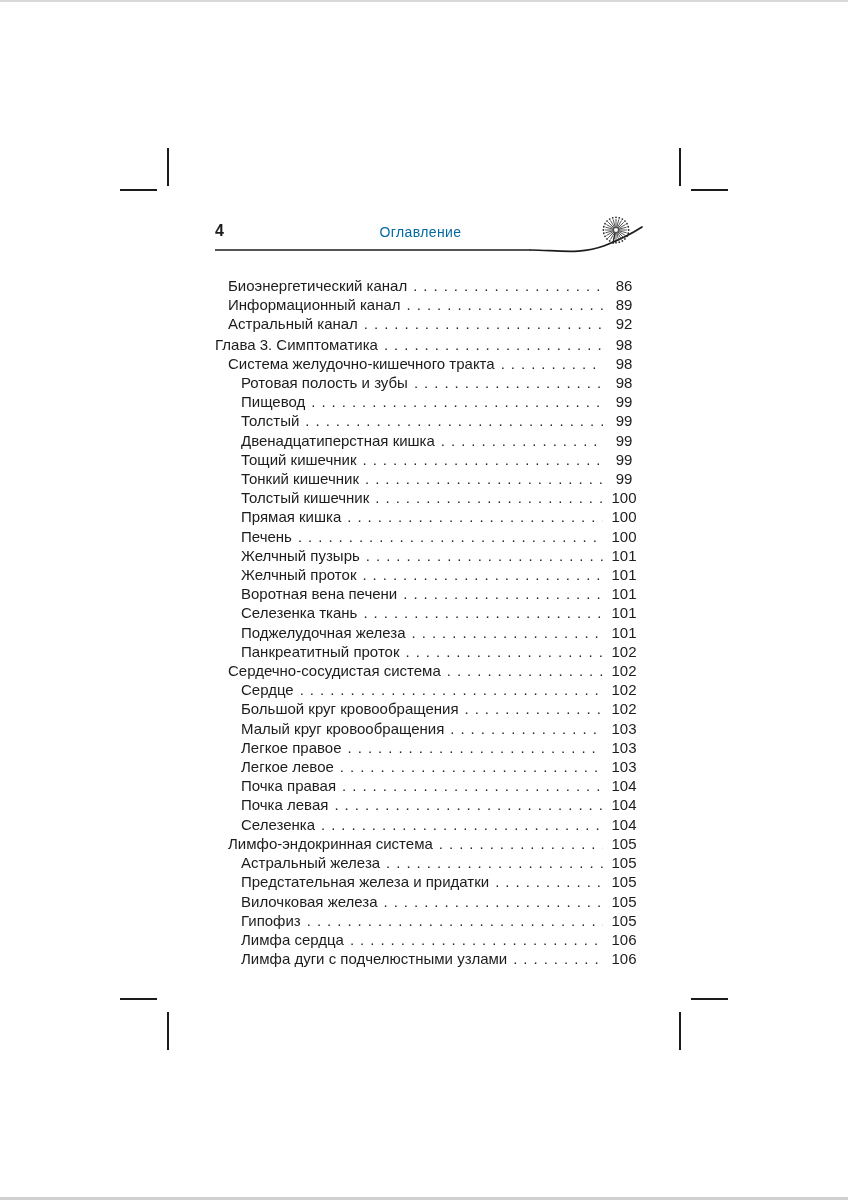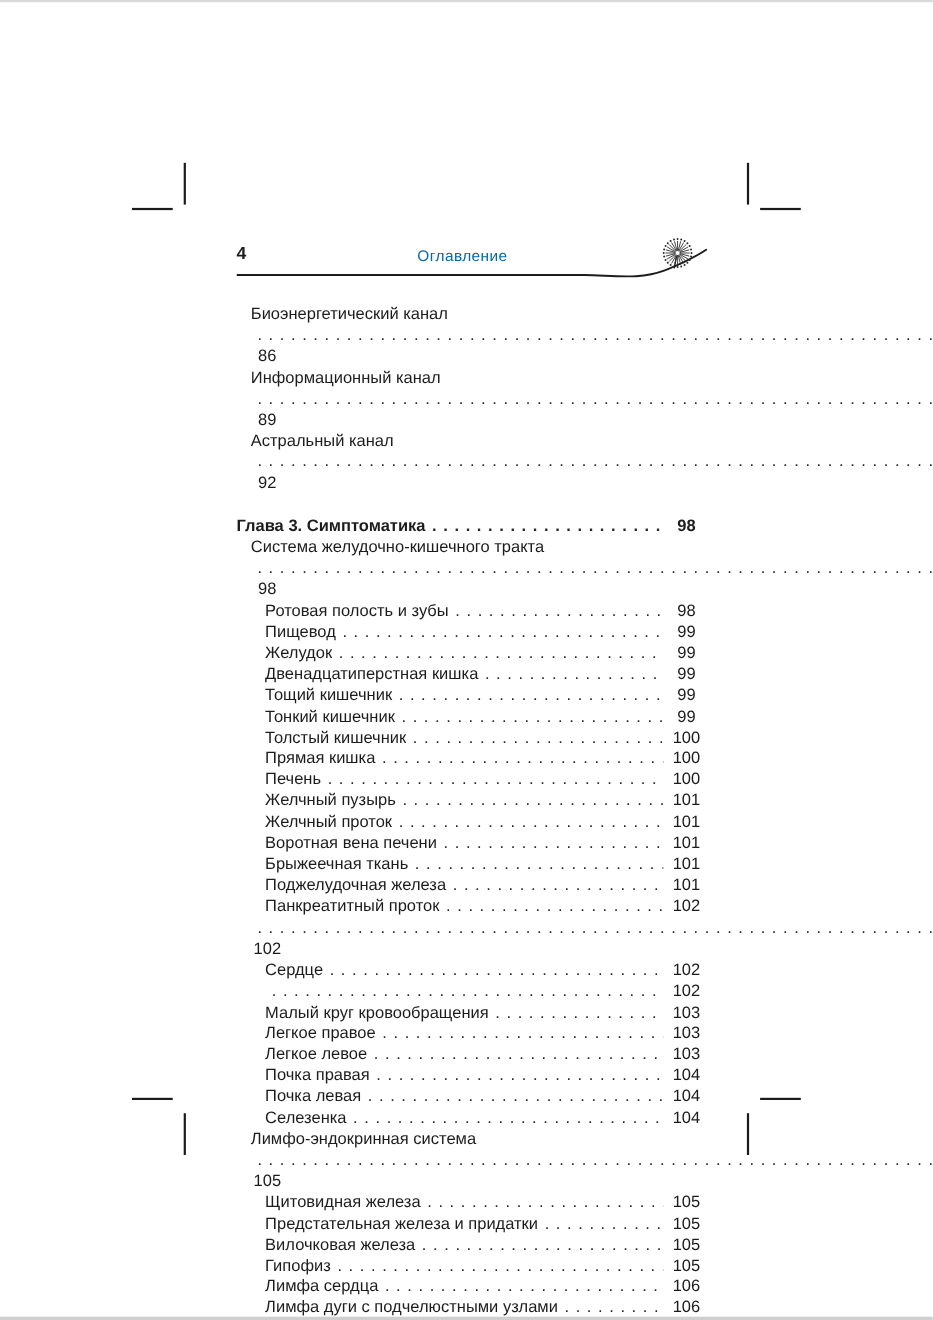--- a/index.html
+++ b/index.html
@@ -64,25 +64,25 @@
   .toc {
     margin-top: 0;
   }
   .toc-row {
     display: flex;
     align-items: baseline;
     line-height: 19.2px;
     font-size: 15px;
     color: #1c1c1c;
   }
-  .toc-row.level1 { padding-left: 13px; flex-direction: column; }
+  .toc-row.level1 { padding-left: 13px; }
   .toc-row.level2 { padding-left: 26px; }
   .toc-row.chapter {
-    font-weight: 700;
-    margin-top: 20px;
+    font-weight: 400;
+    margin-top: 1px;
   }
   .toc-label {
     white-space: nowrap;
     flex: 0 0 auto;
   }
   .dots {
     flex: 1 1 auto;
     overflow: hidden;
     white-space: nowrap;
     letter-spacing: 6px;
@@ -210,21 +210,21 @@
         <span class="toc-label">Ротовая полость и зубы</span>
         <span class="dots">........................................................................................................................</span>
         <span class="toc-page">98</span>
       </div>
       <div class="toc-row level2">
         <span class="toc-label">Пищевод</span>
         <span class="dots">........................................................................................................................</span>
         <span class="toc-page">99</span>
       </div>
       <div class="toc-row level2">
-        <span class="toc-label">Желудок</span>
+        <span class="toc-label">Толстый</span>
         <span class="dots">........................................................................................................................</span>
         <span class="toc-page">99</span>
       </div>
       <div class="toc-row level2">
         <span class="toc-label">Двенадцатиперстная кишка</span>
         <span class="dots">........................................................................................................................</span>
         <span class="toc-page">99</span>
       </div>
       <div class="toc-row level2">
         <span class="toc-label">Тощий кишечник</span>
@@ -260,44 +260,46 @@
         <span class="toc-label">Желчный проток</span>
         <span class="dots">........................................................................................................................</span>
         <span class="toc-page">101</span>
       </div>
       <div class="toc-row level2">
         <span class="toc-label">Воротная вена печени</span>
         <span class="dots">........................................................................................................................</span>
         <span class="toc-page">101</span>
       </div>
       <div class="toc-row level2">
-        <span class="toc-label">Брыжеечная ткань</span>
+        <span class="toc-label">Селезенка ткань</span>
         <span class="dots">........................................................................................................................</span>
         <span class="toc-page">101</span>
       </div>
       <div class="toc-row level2">
         <span class="toc-label">Поджелудочная железа</span>
         <span class="dots">........................................................................................................................</span>
         <span class="toc-page">101</span>
       </div>
       <div class="toc-row level2">
         <span class="toc-label">Панкреатитный проток</span>
         <span class="dots">........................................................................................................................</span>
         <span class="toc-page">102</span>
       </div>
       <div class="toc-row level1">
+        <span class="toc-label">Сердечно-сосудистая система</span>
         <span class="dots">........................................................................................................................</span>
         <span class="toc-page">102</span>
       </div>
       <div class="toc-row level2">
         <span class="toc-label">Сердце</span>
         <span class="dots">........................................................................................................................</span>
         <span class="toc-page">102</span>
       </div>
       <div class="toc-row level2">
+        <span class="toc-label">Большой круг кровообращения</span>
         <span class="dots">........................................................................................................................</span>
         <span class="toc-page">102</span>
       </div>
       <div class="toc-row level2">
         <span class="toc-label">Малый круг кровообращения</span>
         <span class="dots">........................................................................................................................</span>
         <span class="toc-page">103</span>
       </div>
       <div class="toc-row level2">
         <span class="toc-label">Легкое правое</span>
@@ -323,21 +325,21 @@
         <span class="toc-label">Селезенка</span>
         <span class="dots">........................................................................................................................</span>
         <span class="toc-page">104</span>
       </div>
       <div class="toc-row level1">
         <span class="toc-label">Лимфо-эндокринная система</span>
         <span class="dots">........................................................................................................................</span>
         <span class="toc-page">105</span>
       </div>
       <div class="toc-row level2">
-        <span class="toc-label">Щитовидная железа</span>
+        <span class="toc-label">Астральный железа</span>
         <span class="dots">........................................................................................................................</span>
         <span class="toc-page">105</span>
       </div>
       <div class="toc-row level2">
         <span class="toc-label">Предстательная железа и придатки</span>
         <span class="dots">........................................................................................................................</span>
         <span class="toc-page">105</span>
       </div>
       <div class="toc-row level2">
         <span class="toc-label">Вилочковая железа</span>

